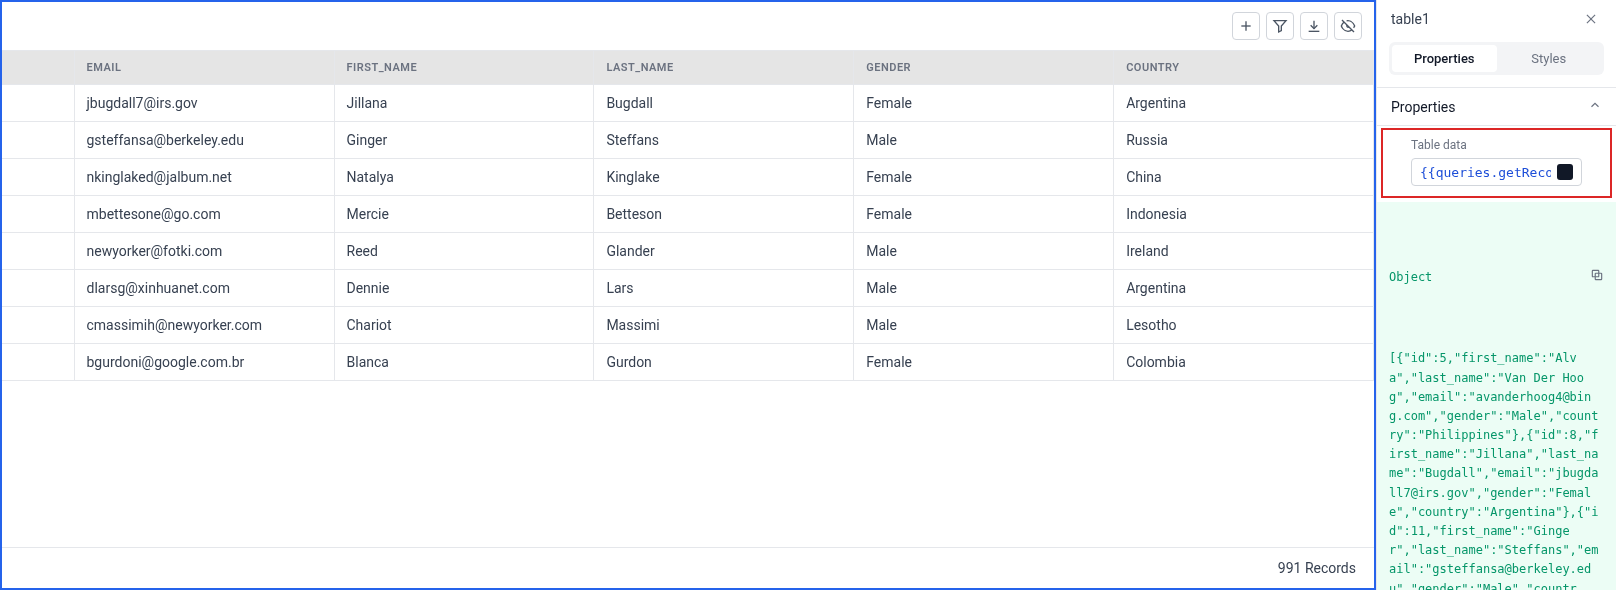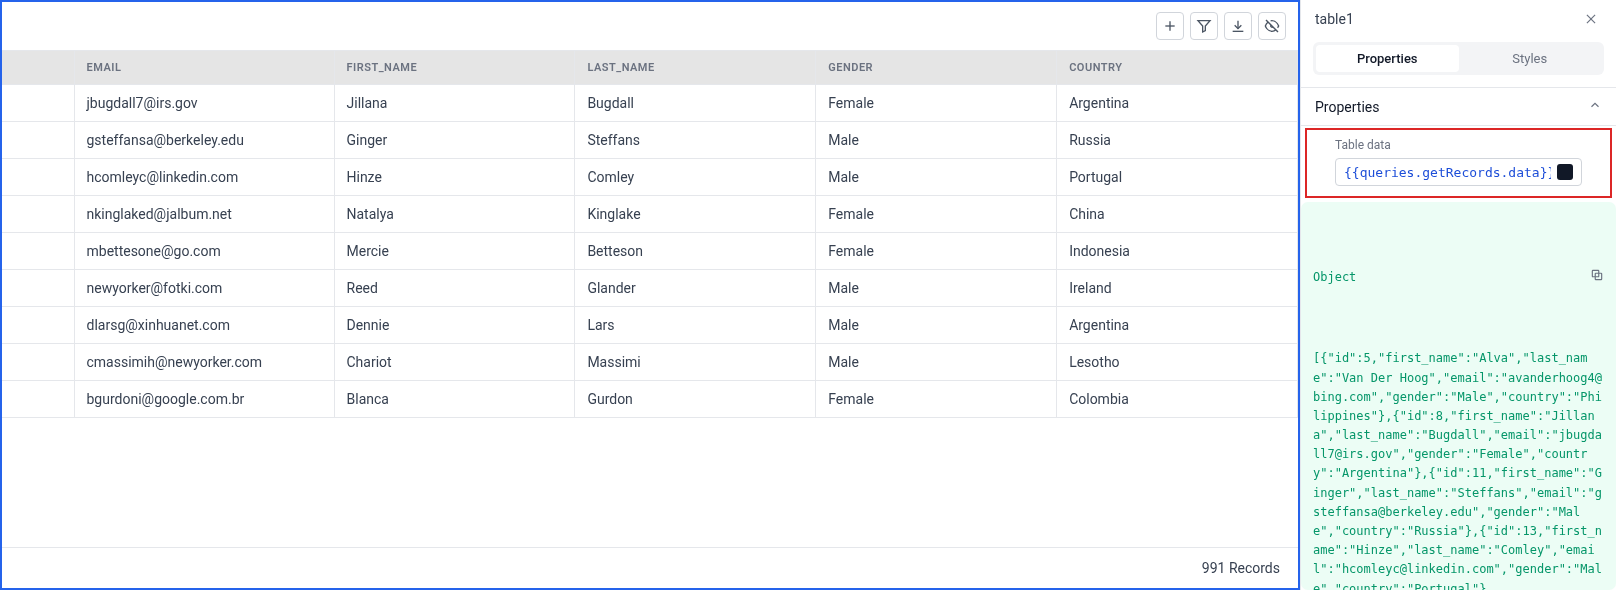--- a/index.html
+++ b/index.html
@@ -78,21 +78,21 @@
     .col-first { width: 72px; }
     .col-email { width: 260px; }
     .footer {
       text-align: right;
       padding: 12px 18px;
       color: #374151;
       font-size: 14px;
       border-top: 1px solid #e5e7eb;
     }
     .side-panel {
-      width: 316px;
+      width: 240px;
       border-left: 1px solid #e5e7eb;
       display: flex;
       flex-direction: column;
       overflow: hidden;
     }
     .side-header {
       display: flex;
       align-items: center;
       justify-content: space-between;
       padding: 8px 14px 12px;
@@ -175,21 +175,20 @@
       font-family: ui-monospace, SFMono-Regular, Menlo, monospace;
       font-size: 12px;
       line-height: 1.6;
       color: #059669;
       background: #ecfdf5;
       overflow: auto;
       flex: 1;
       word-break: break-all;
       white-space: pre-wrap;
       position: relative;
-      border-radius: 7px;
     }
     .preview-type {
       display: flex;
       justify-content: space-between;
       align-items: center;
       color: #059669;
       margin-bottom: 4px;
     }
     .copy-icon { color: #6b7280; cursor: pointer; }
     .copy-icon svg { width: 14px; height: 14px; }
@@ -253,28 +252,20 @@
             <tr>
               <td class="col-first"></td>
               <td class="col-email">gsteffansa@berkeley.edu</td>
               <td>Ginger</td>
               <td>Steffans</td>
               <td>Male</td>
               <td>Russia</td>
             </tr>
             <tr>
               <td class="col-first"></td>
-              <td class="col-email">hcomleyc@linkedin.com</td>
-              <td>Hinze</td>
-              <td>Comley</td>
-              <td>Male</td>
-              <td>Portugal</td>
-            </tr>
-            <tr>
-              <td class="col-first"></td>
               <td class="col-email">nkinglaked@jalbum.net</td>
               <td>Natalya</td>
               <td>Kinglake</td>
               <td>Female</td>
               <td>China</td>
             </tr>
             <tr>
               <td class="col-first"></td>
               <td class="col-email">mbettesone@go.com</td>
               <td>Mercie</td>

